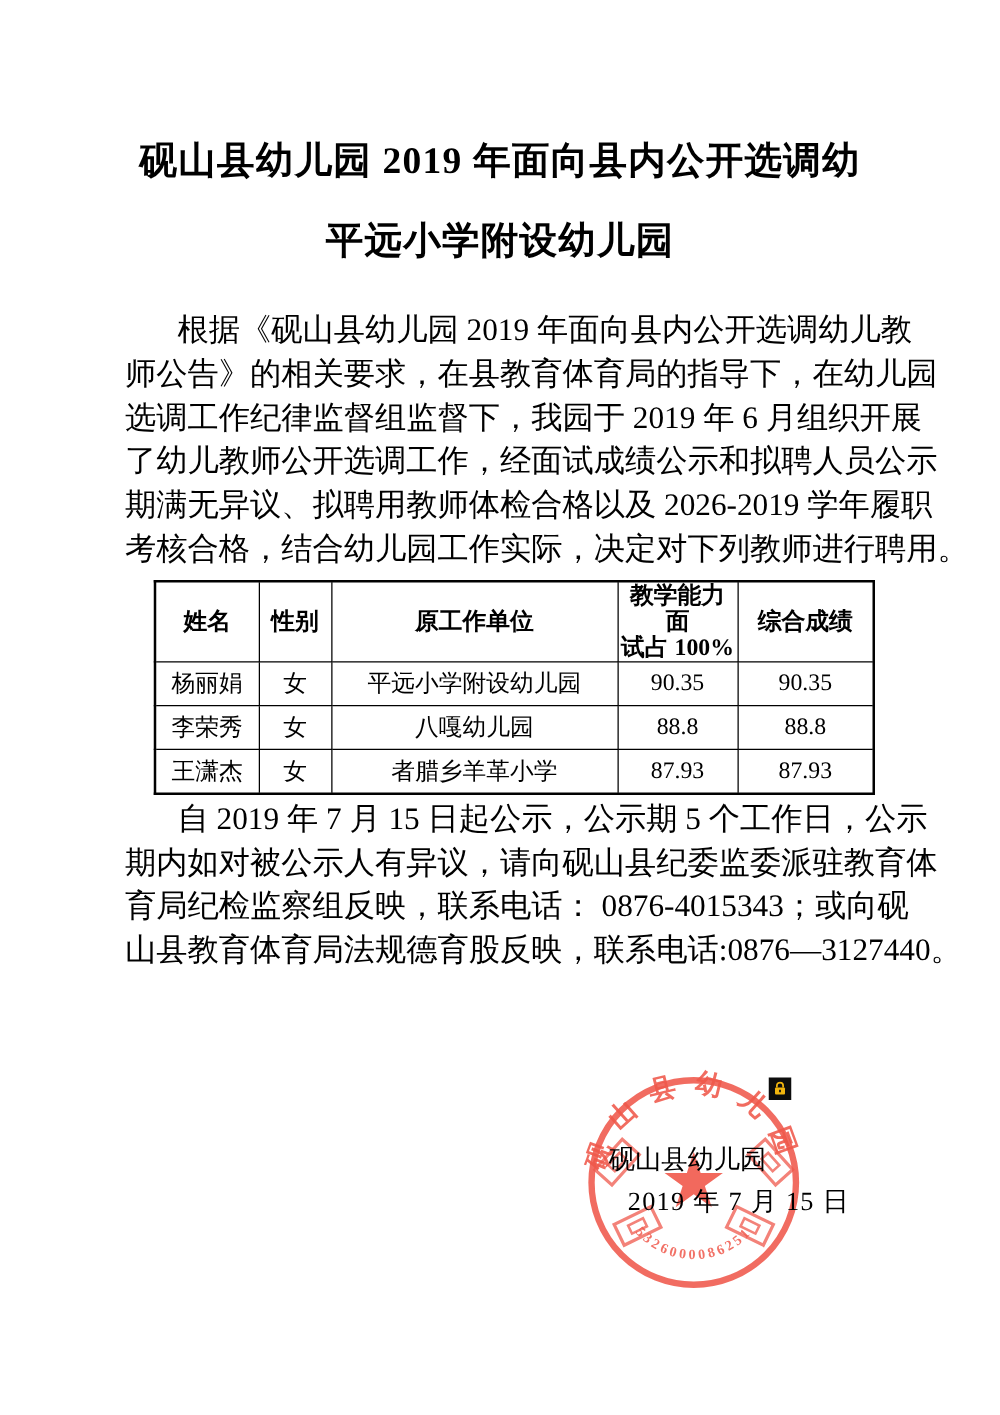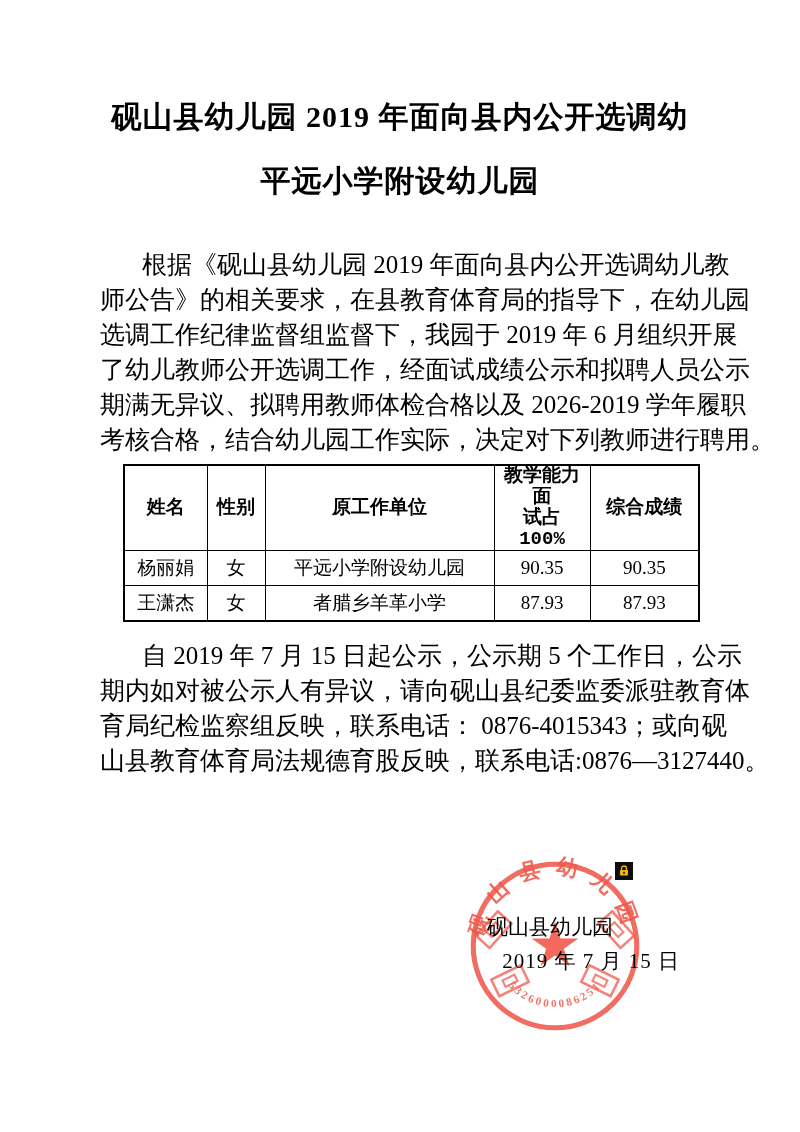--- a/index.html
+++ b/index.html
@@ -7,21 +7,21 @@
   body {
     width: 800px; height: 1132px;
     position: relative;
     font-family: "Liberation Serif", "DejaVu Serif", serif;
     color: #000;
     overflow: hidden;
   }
 
   .doc-title {
     position: absolute;
-    top: 85px; left: 0; right: 0;
+    top: 97px; left: 0; right: 0;
     text-align: center;
     font-size: 30px;
     font-weight: bold;
     line-height: 64px;
     letter-spacing: 1px;
     font-family: "Liberation Serif", "DejaVu Serif", serif;
   }
 
   .para {
     position: absolute;
@@ -53,21 +53,20 @@
     vertical-align: middle;
     font-size: 19px;
     padding: 0 2px;
     font-weight: normal;
   }
   .result-table th {
     font-weight: bold;
     height: 44px;
     line-height: 21px;
     white-space: pre-line;
-    font-family: Liberation Mono, monospace;
   }
   .result-table td { height: 35px; }
   .result-table { border: 2px solid #000; }
 
   .signature-org {
     position: absolute;
     top: 913px; left: 440px; width: 220px;
     text-align: center;
     font-size: 21px;
     z-index: 3;
@@ -135,20 +134,27 @@
       <th>综合成绩</th>
     </tr>
   </thead>
   <tbody>
     <tr>
       <td>杨丽娟</td>
       <td>女</td>
       <td>平远小学附设幼儿园</td>
       <td>90.35</td>
       <td>90.35</td>
+    </tr>
+    <tr>
+      <td>李荣秀</td>
+      <td>女</td>
+      <td>八嘎幼儿园</td>
+      <td>88.8</td>
+      <td>88.8</td>
     </tr>
     <tr>
       <td>王潇杰</td>
       <td>女</td>
       <td>者腊乡羊革小学</td>
       <td>87.93</td>
       <td>87.93</td>
     </tr>
   </tbody>
 </table>

